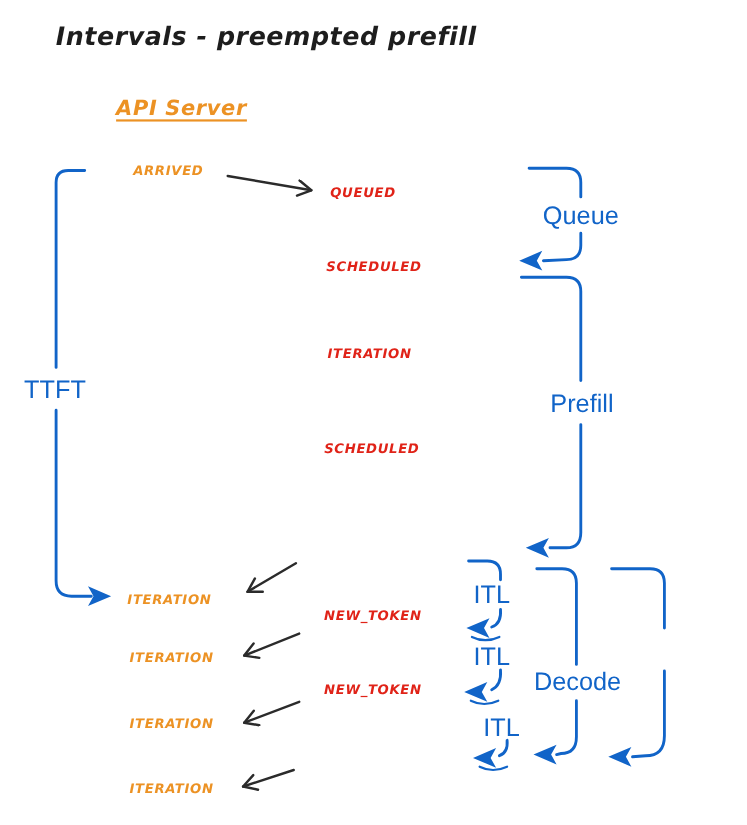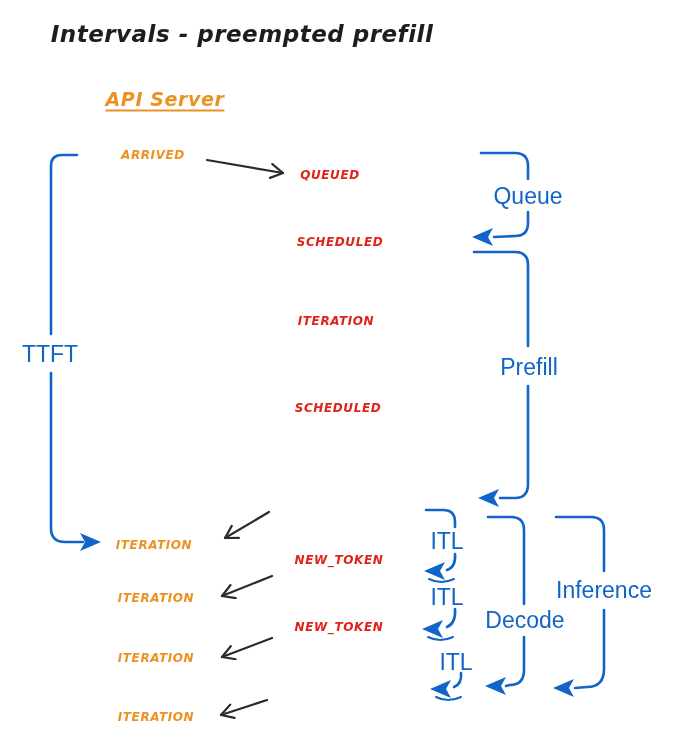--- a/index.html
+++ b/index.html
@@ -144,15 +144,14 @@
   <span class="lbl hand event eng" style="left:339px; top:560px;">NEW_TOKEN</span>
   <span class="lbl hand event eng" style="left:339px; top:627px;">NEW_TOKEN</span>
 
   <span class="lbl ivl" style="left:50px; top:354px;">TTFT</span>
   <span class="lbl ivl" style="left:528px; top:196px;">Queue</span>
   <span class="lbl ivl" style="left:529px; top:367px;text-align:center;">Prefill</span>
   <span class="lbl ivl" style="left:447px; top:541px;">ITL</span>
   <span class="lbl ivl" style="left:447px; top:597px;">ITL</span>
   <span class="lbl ivl" style="left:456px; top:662px;">ITL</span>
   <span class="lbl ivl" style="left:525px; top:620px;">Decode</span>
-  <span class="lbl ivl" style="left:604px; top:590px;">Inference</span>
 
 </div>
 
 </body></html>

